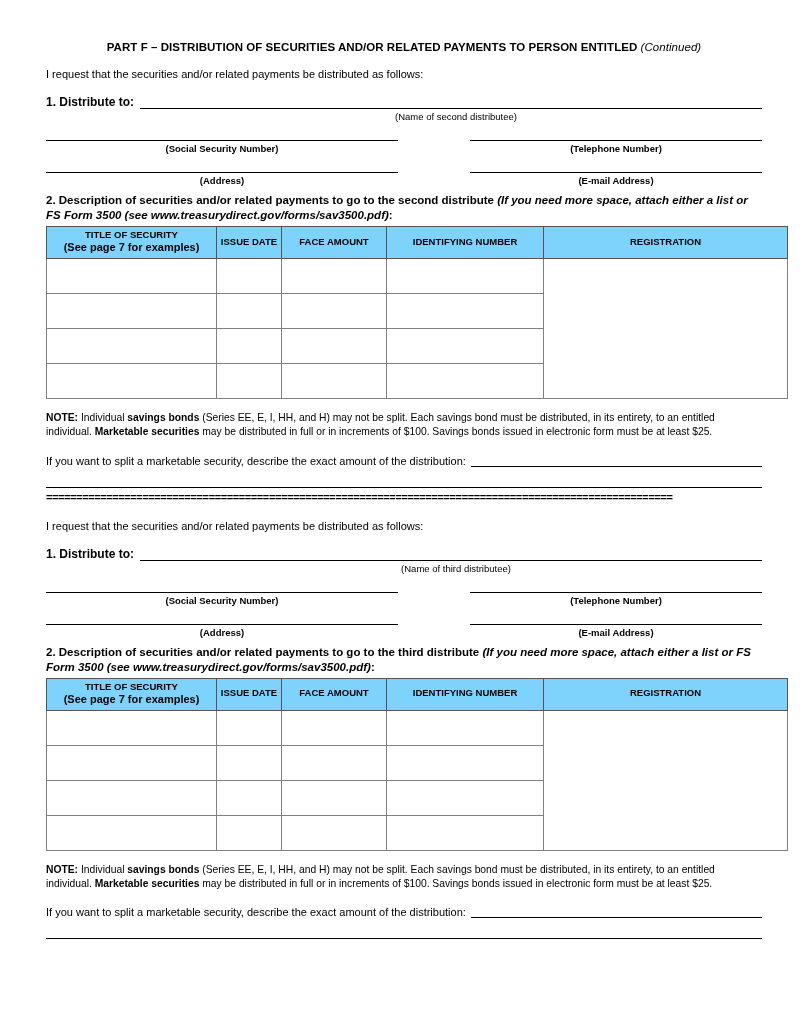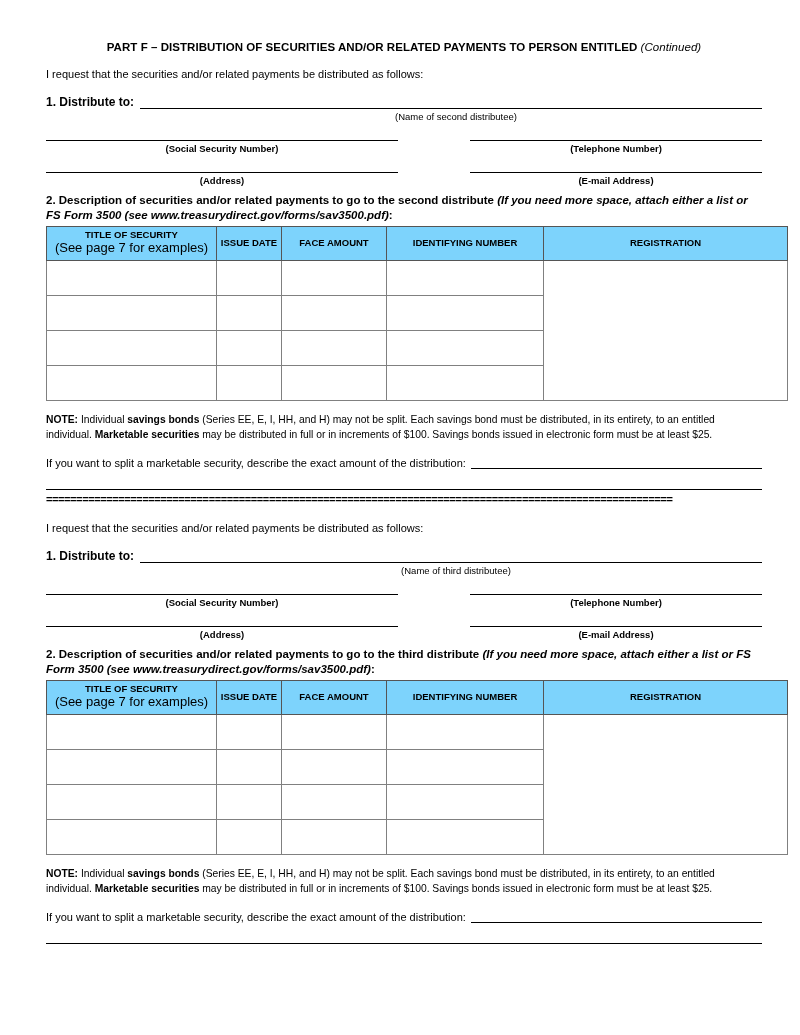--- a/index.html
+++ b/index.html
@@ -126,22 +126,22 @@
     background: #7dd3fc;
     border-color: #555555;
     font-size: 9.5px;
     font-weight: bold;
     text-align: center;
     line-height: 1.15;
     padding: 3px 2px 4px 2px;
     vertical-align: middle;
   }
   th .sub {
-    font-weight: normal;
-    font-size: 13px;
+    font-weight: bold;
+    font-size: 11px;
     display: block;
   }
   table.sec-table tbody td {
     height: 34px;
   }
   .c-title  { width: 165px; }
   .c-issue  { width: 60px; }
   .c-face   { width: 100px; }
   .c-ident  { width: 152px; }
   .c-reg    { width: 239px; }

